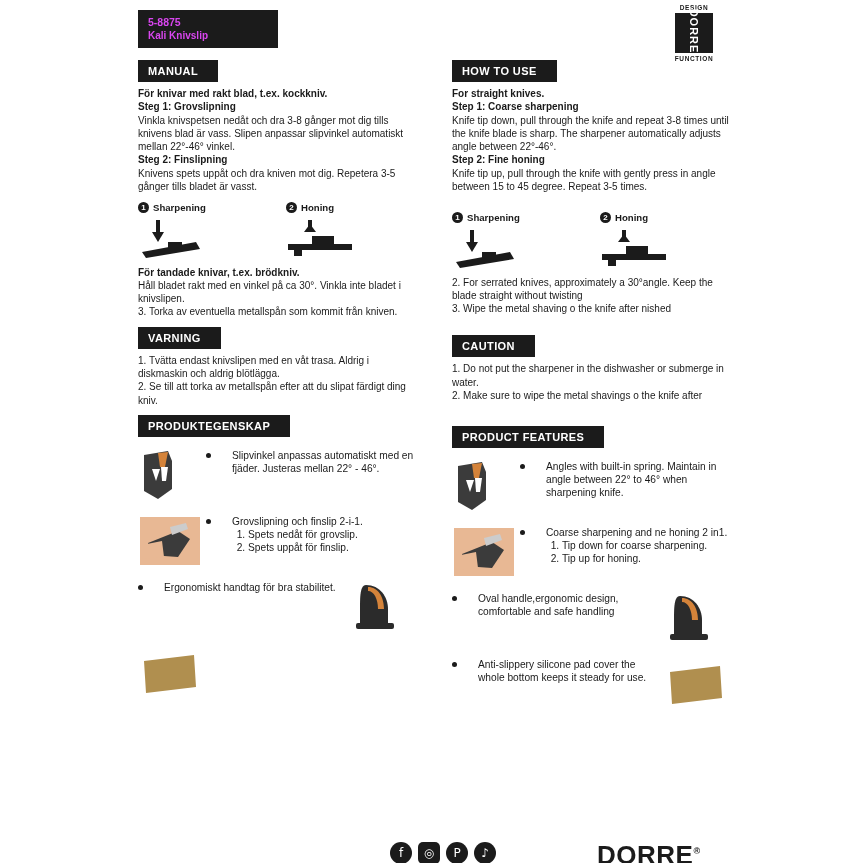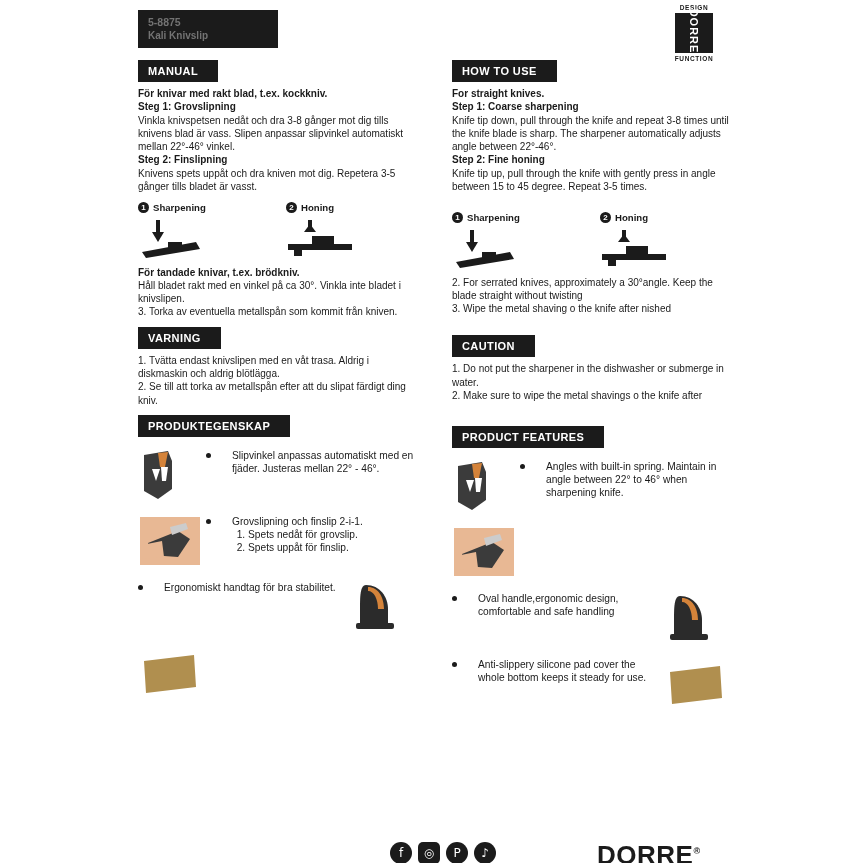--- a/index.html
+++ b/index.html
@@ -34,21 +34,21 @@
   }
 
   
   .sku-box {
     position: absolute;
     left: 138px;
     top: 10px;
     width: 140px;
     height: 38px;
     background: #1b1b1b;
-    color: #737373;
+    color: #d946ef;
     padding: 6px 10px;
     box-sizing: border-box;
   }
   .sku-code {
     font-size: 10.5px;
     font-weight: bold;
     line-height: 13px;
   }
   .sku-name {
     font-size: 10px;
@@ -426,20 +426,30 @@
 
     <div class="feat-row">
       <div class="feat-img">
         <svg width="68" height="56" viewBox="0 0 68 56">
           <rect x="2" y="4" width="60" height="48" fill="#e8b894"></rect>
           <path d="M10 30 L40 18 L52 26 L40 44 L12 42 Z" fill="#3b3b3b"></path>
           <path d="M32 14 L48 10 L50 16 L34 22 Z" fill="#cccccc"></path>
           <path d="M4 32 L24 28 L26 44 L4 46 Z" fill="#e8b894"></path>
         </svg>
       </div>
+      <div class="feat-text">
+        <span class="bullet"></span>
+        <div>
+          <p>Coarse sharpening and ne honing 2 in1.</p>
+          <ol>
+            <li>Tip down for coarse sharpening.</li>
+            <li>Tip up for honing.</li>
+          </ol>
+        </div>
+      </div>
     </div>
 
     <div class="feat-row reverse">
       <div class="feat-img">
         <svg width="68" height="56" viewBox="0 0 68 56">
           <path d="M16 6 C30 6 38 18 38 30 L38 46 L10 46 L10 30 C10 18 10 6 16 6 Z" fill="#2b2b2b"></path>
           <path d="M18 8 C28 8 34 18 34 30 L28 30 C28 20 24 12 18 12 Z" fill="#d4833a"></path>
           <rect x="6" y="44" width="38" height="6" rx="2" fill="#2b2b2b"></rect>
         </svg>
       </div>

